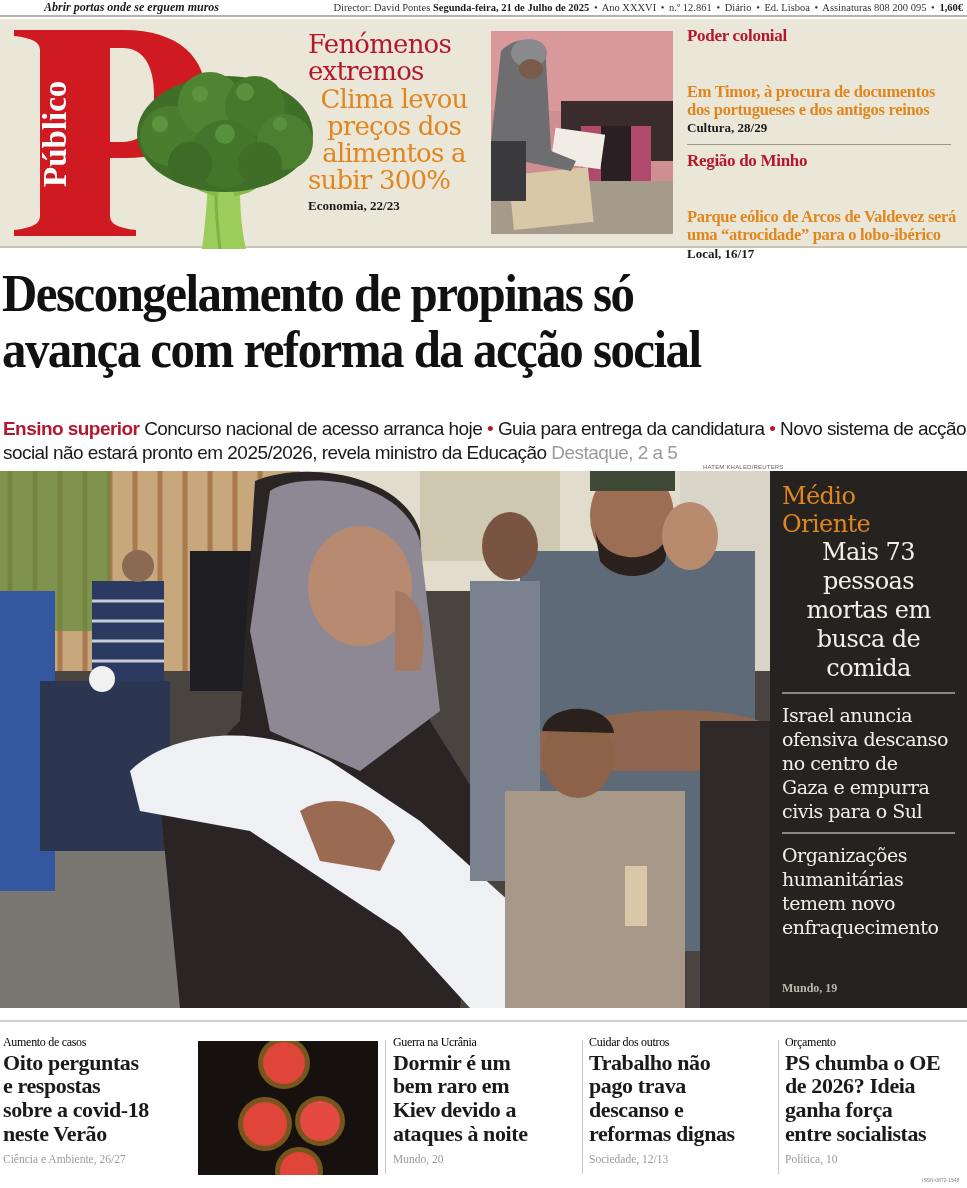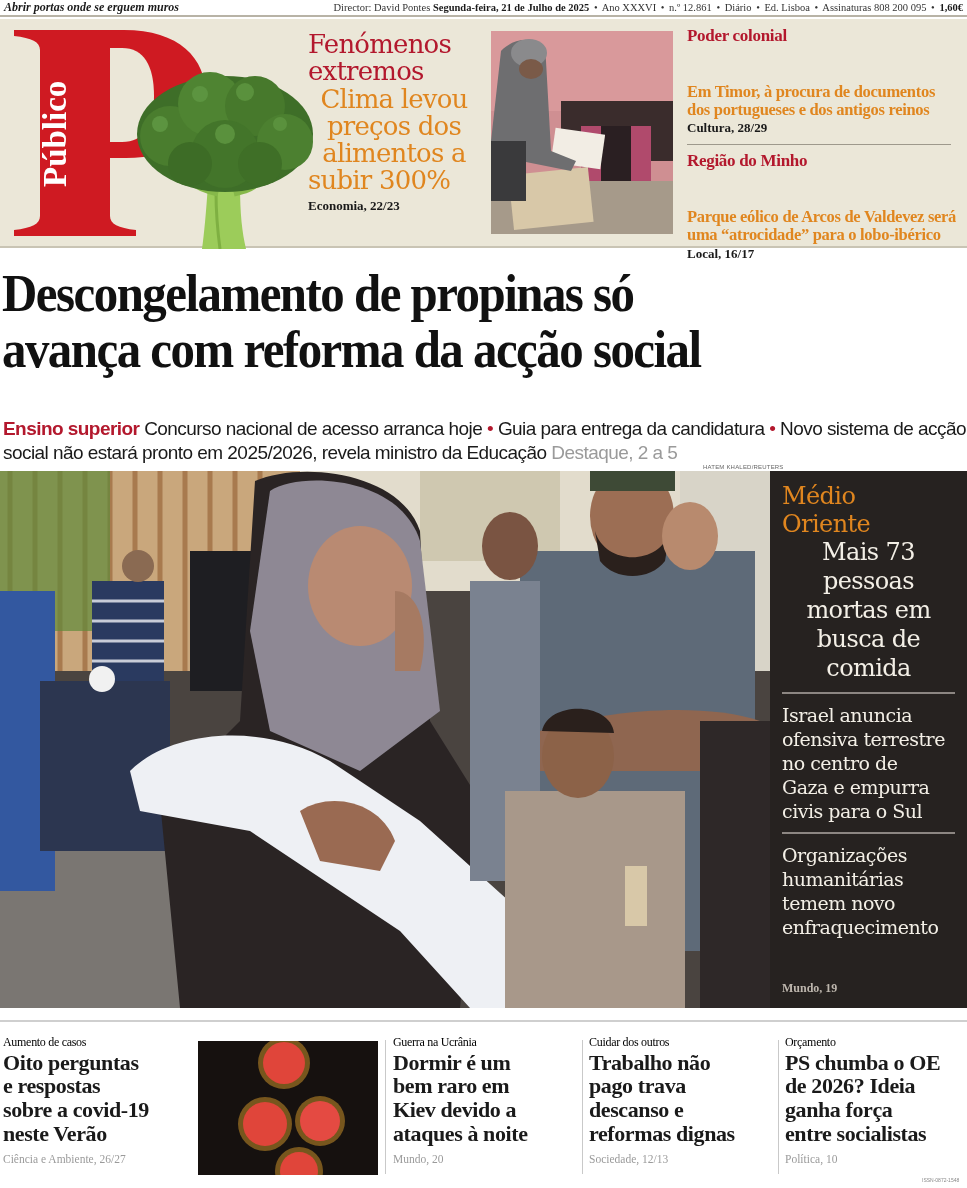--- a/index.html
+++ b/index.html
@@ -1,21 +1,21 @@
 <!DOCTYPE html>
 <html><head>
 <meta charset="utf-8">
 <style>
   * { box-sizing: border-box; margin: 0; padding: 0; }
   html, body { width: 967px; height: 1188px; background: #ffffff; overflow: hidden; }
   body { position: relative; font-family: "DejaVu Serif", serif; color: #1a1a1a; }
 
   
   .topstrip { position: absolute; left: 0; top: 0; width: 967px; height: 17px; display: flex; align-items: center; justify-content: space-between; padding: 0 4px; font-family: "Liberation Serif", serif; border-bottom: 2px solid #b8b3a6; }
-  .slogan { font-weight: bold; font-style: italic; font-size: 12px; color: #1a1a1a; }
+  .slogan { font-weight: bold; font-style: italic; font-size: 12px; color: #1a1a1a; margin-left: 40px; }
   .meta { font-size: 10.5px; color: #333; white-space: nowrap; }
   .meta b { color: #1a1a1a; }
   .meta .sep { margin: 0 2px; }
 
   
   .banner { position: absolute; left: 0; top: 19px; width: 967px; height: 229px; background: #ebe7d8; border-bottom: 2px solid #c9c4b4; }
   .logo-p { position: absolute; left: 14px; top: 7px; width: 200px; height: 210px; }
   .logo-word { position: absolute; left: 38px; top: 18px; width: 36px; height: 150px; }
   .broccoli { position: absolute; left: 130px; top: 45px; width: 190px; height: 185px; }
   .feat { position: absolute; left: 308px; top: 12px; width: 172px; font-family: "DejaVu Serif", serif; line-height: 1.05; }
@@ -233,40 +233,40 @@
 <div class="mideast">
   <span class="kicker">Médio</span>
   <span class="kicker">Oriente</span>
   <span class="head">Mais 73</span>
   <span class="head">pessoas</span>
   <span class="head">mortas em</span>
   <span class="head">busca de</span>
   <span class="head">comida</span>
   <div class="rule"></div>
   <span class="item">Israel anuncia</span>
-  <span class="item">ofensiva terrestre</span>
+  <span class="item">ofensiva descanso</span>
   <span class="item">no centro de</span>
   <span class="item">Gaza e empurra</span>
   <span class="item">civis para o Sul</span>
   <div class="rule"></div>
   <span class="item">Organizações</span>
   <span class="item">humanitárias</span>
   <span class="item">temem novo</span>
   <span class="item">enfraquecimento</span>
   <span class="sec">Mundo, 19</span>
 </div>
 
 <div class="hr-bottom"></div>
 
 <div class="bstory" style="left:3px; width:190px;">
   <span class="kicker">Aumento de casos</span>
   <span class="head">
     <span style="display:block">Oito perguntas</span>
     <span style="display:block">e respostas</span>
-    <span style="display:block">sobre a covid-19</span>
+    <span style="display:block">sobre a covid-18</span>
     <span style="display:block">neste Verão</span>
   </span>
   <span class="sec">Ciência e Ambiente, 26/27</span>
 </div>
 
 <svg class="covid-photo" viewBox="0 0 180 134">
   <rect width="180" height="134" fill="#16110f"></rect>
   <g>
     <circle cx="86" cy="22" r="26" fill="#c8902a" opacity="0.55"></circle>
     <circle cx="86" cy="22" r="21" fill="#e0453a"></circle>

